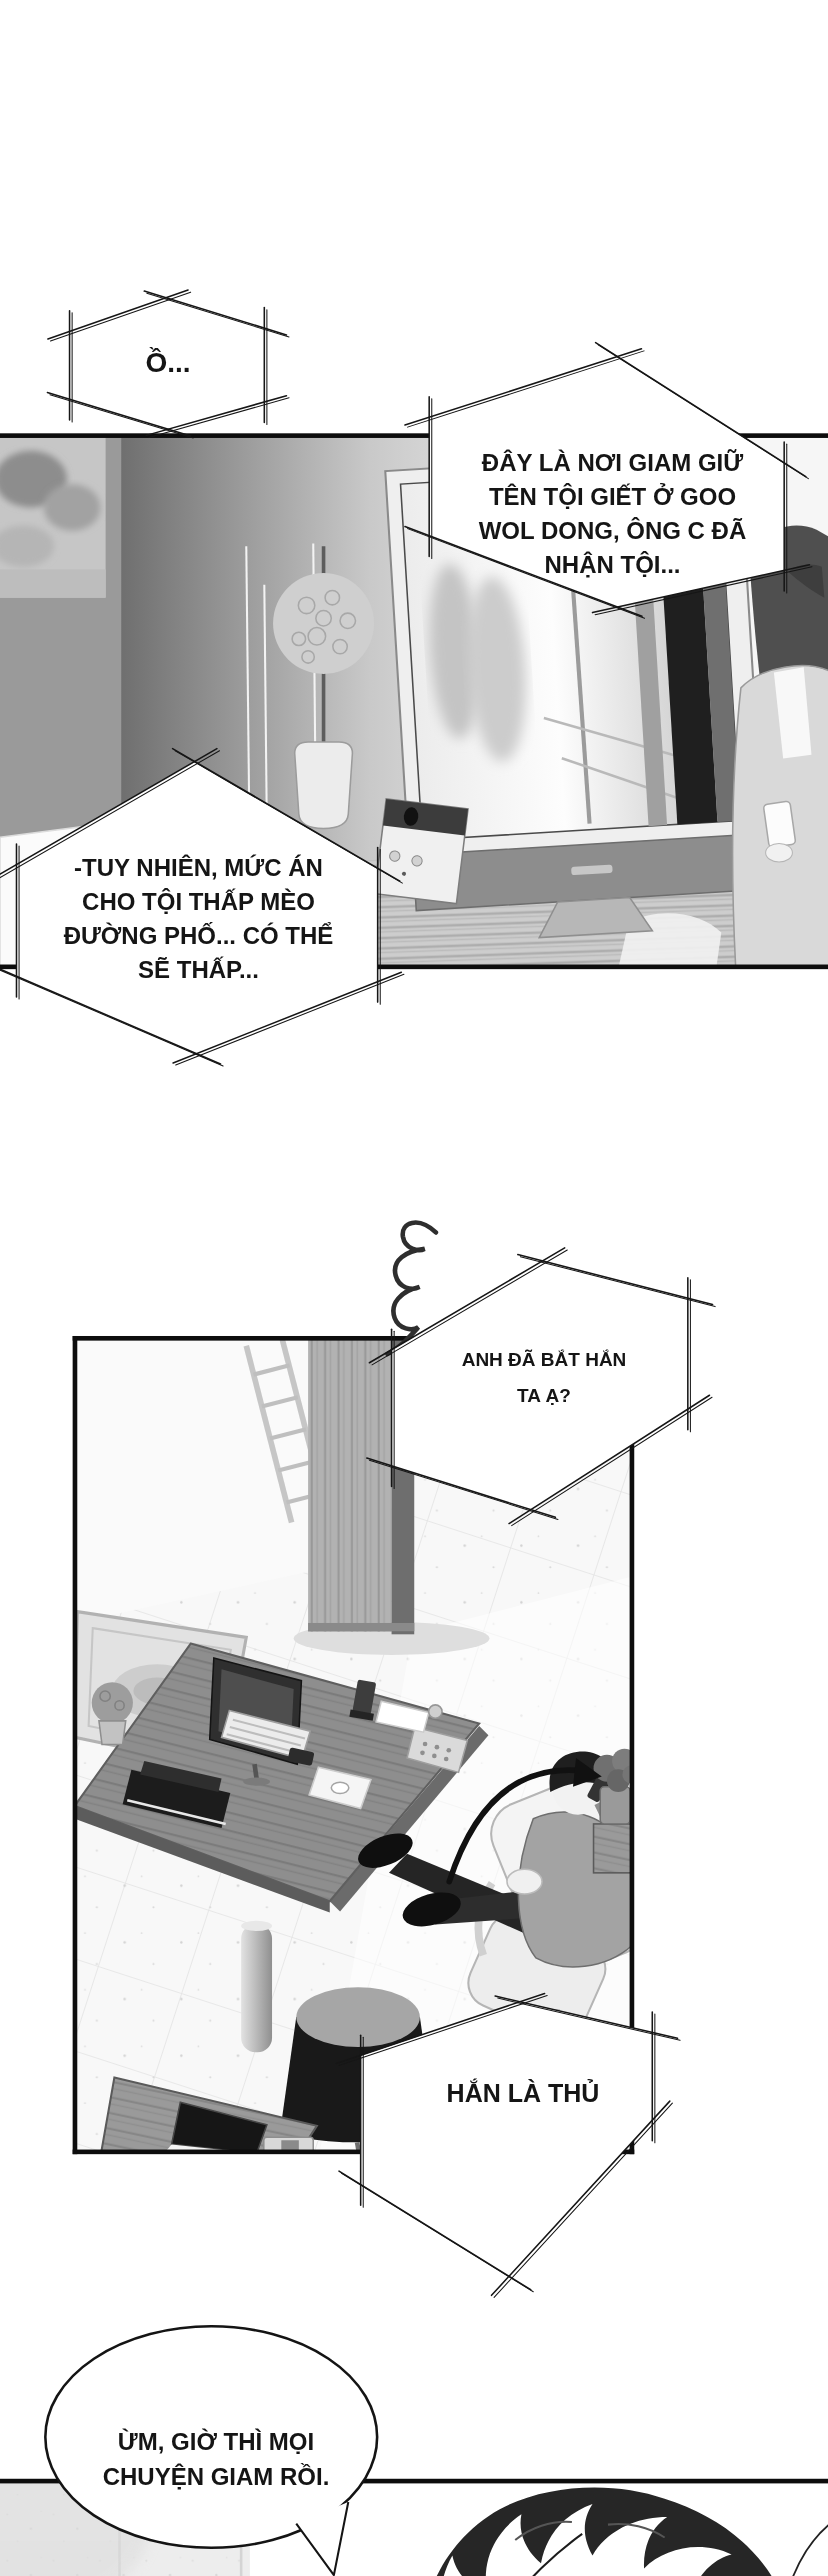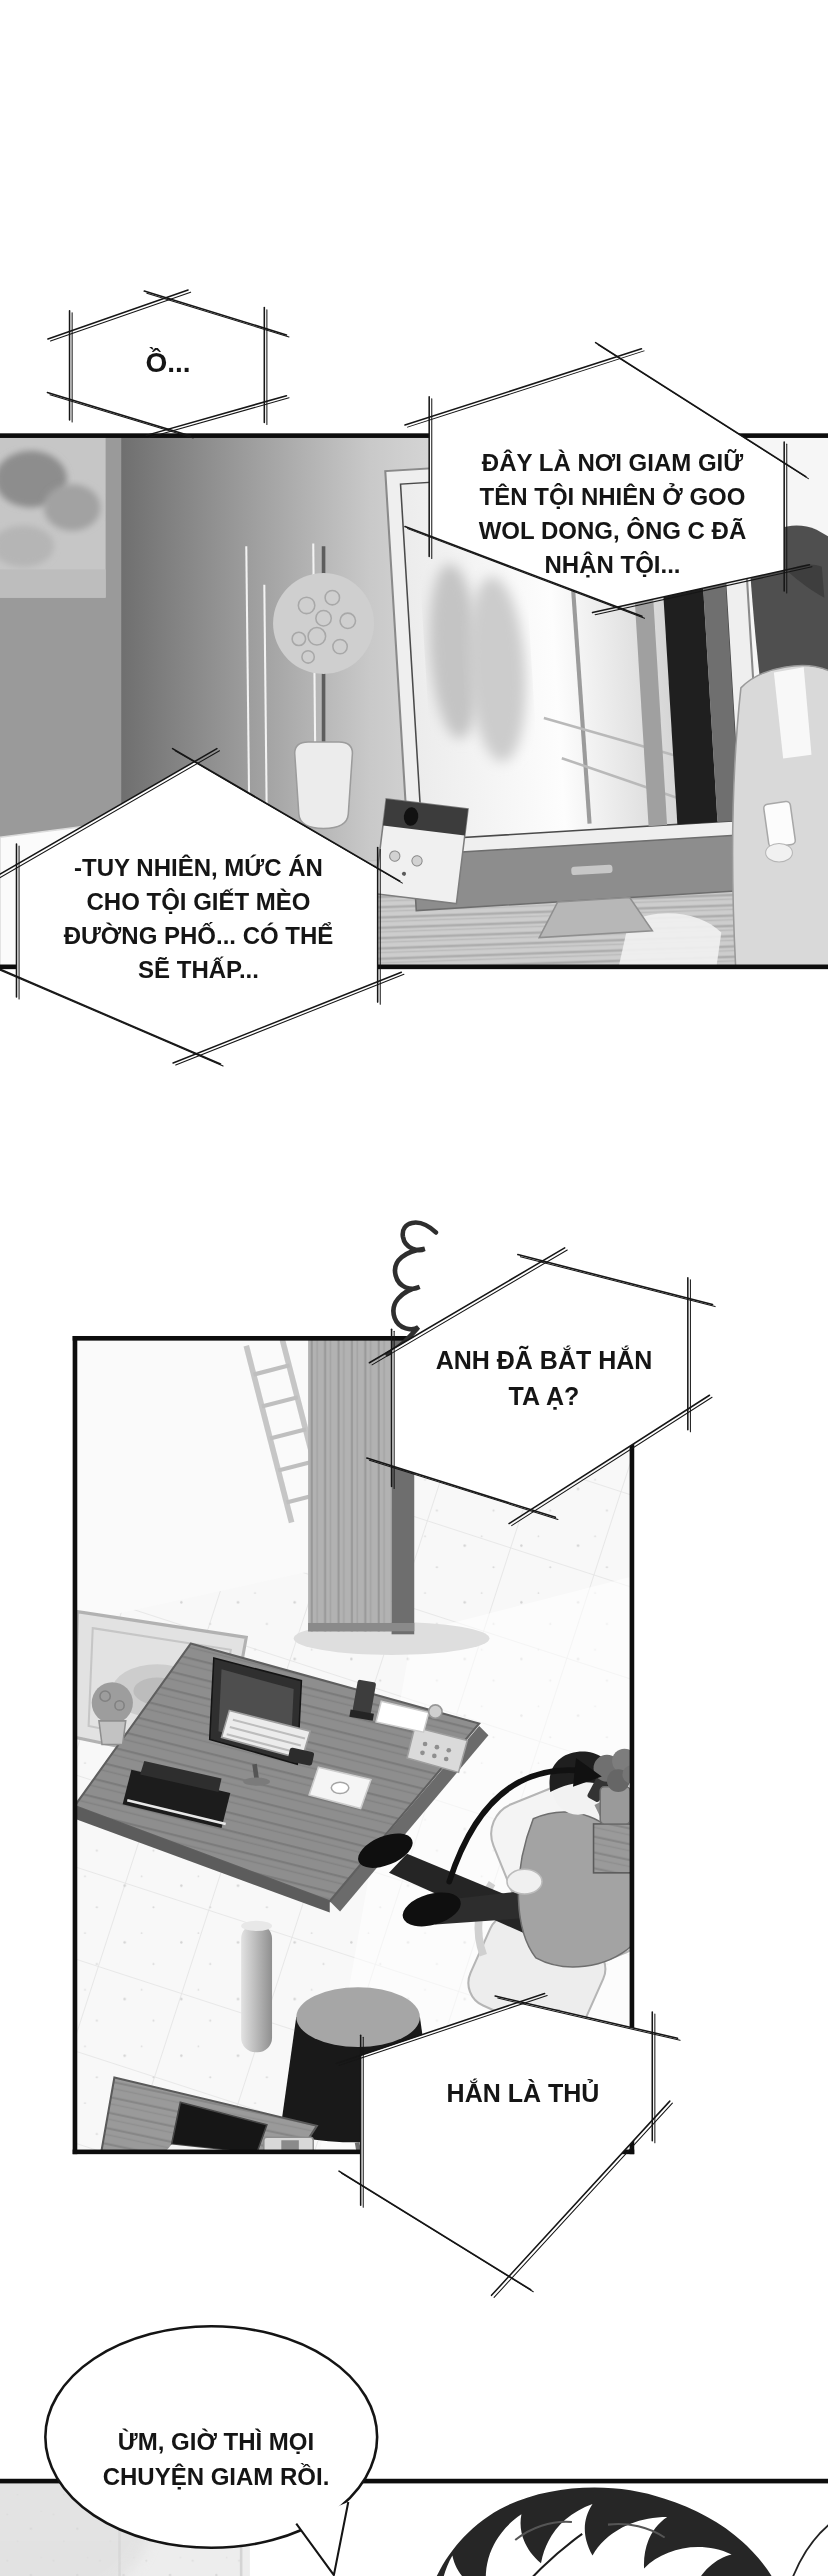--- a/index.html
+++ b/index.html
@@ -4,21 +4,21 @@
 <style>
   html,body{margin:0;padding:0;background:#ffffff;}
   .page{position:relative;width:829px;height:2994px;overflow:hidden;background:#ffffff;
         font-family:"Liberation Sans",sans-serif;}
   .art{position:absolute;left:0;top:0;}
   .bline{position:absolute;text-align:center;font-weight:700;color:#151515;
          font-family:"Liberation Sans",sans-serif;white-space:nowrap;}
   .b1{left:70px;top:344px;width:196px;font-size:28px;line-height:37px;}
   .b2{left:435px;top:415px;width:355px;font-size:24px;line-height:34px;margin-top:31px;}
   .b3{left:18px;top:851px;width:361px;font-size:24px;line-height:34px;text-align:center;}
-  .b4{left:396px;top:1342px;width:296px;font-size:25px;line-height:36px;}
+  .b4{left:396px;top:1342px;width:296px;font-size:19px;line-height:36px;}
   .b5{left:361px;top:2075px;width:324px;font-size:25px;line-height:36px;}
   .b6{left:50px;top:2424px;width:332px;font-size:24px;line-height:35px;}
   .bline div{width:100%;}
 </style>
 </head>
 <body>
 
 <div class="page">
 
 <svg class="art" width="829" height="2994" viewBox="0 0 1609 5811" xmlns="http://www.w3.org/2000/svg">
@@ -501,27 +501,27 @@
   <ellipse cx="410" cy="4730" rx="322" ry="215" fill="#ffffff" stroke="#141414" stroke-width="5"></ellipse>
   <path d="M575 4898 L648 4998 L676 4856" fill="#ffffff" stroke="#141414" stroke-width="4" stroke-linejoin="round"></path>
 </g>
 </svg>
 
 <div class="bline b1">
   <div>Ồ...</div>
 </div>
 <div class="bline b2">
   <div>ĐÂY LÀ NƠI GIAM GIỮ</div>
-  <div>TÊN TỘI NHIÊN Ở GOO</div>
+  <div>TÊN TỘI GIẾT Ở GOO</div>
   <div>WOL DONG, ÔNG C ĐÃ</div>
   <div>NHẬN TỘI...</div>
 </div>
 <div class="bline b3">
   <div>-TUY NHIÊN, MỨC ÁN</div>
-  <div>CHO TỘI GIẾT MÈO</div>
+  <div>CHO TỘI THẤP MÈO</div>
   <div>ĐƯỜNG PHỐ... CÓ THỂ</div>
   <div>SẼ THẤP...</div>
 </div>
 <div class="bline b4">
   <div>ANH ĐÃ BẮT HẮN</div>
   <div>TA Ạ?</div>
 </div>
 <div class="bline b5">
   <div>HẮN LÀ THỦ</div>
 </div>

